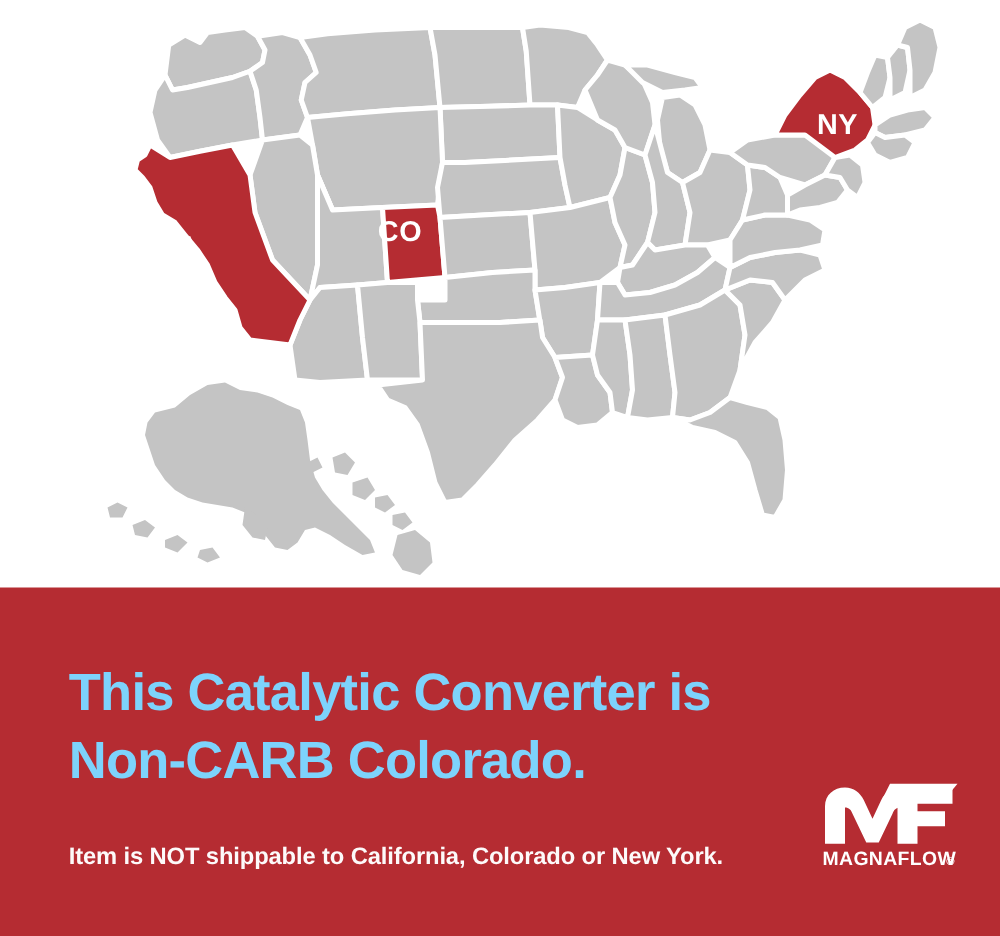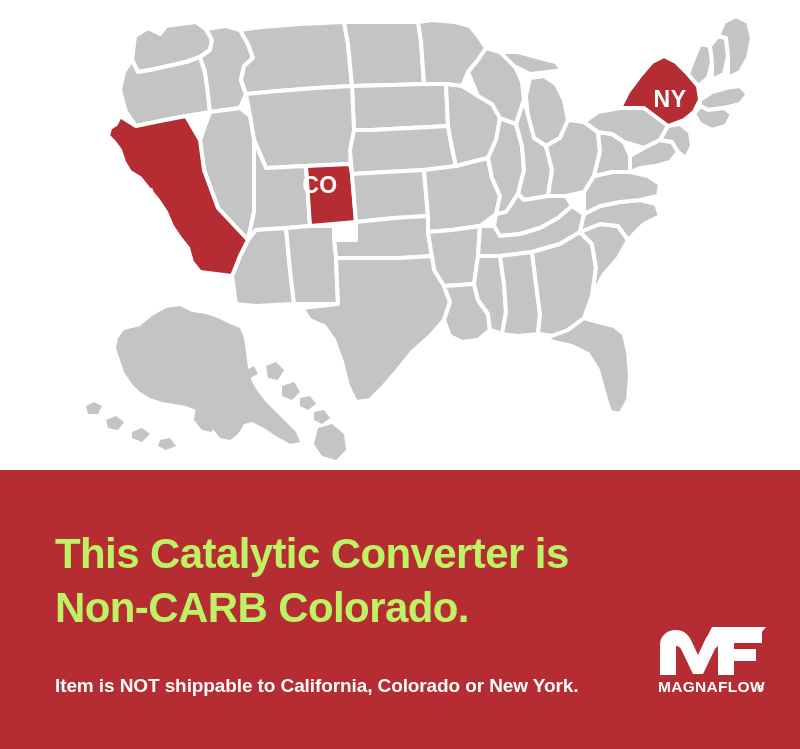--- a/index.html
+++ b/index.html
@@ -73,21 +73,21 @@
   #banner-inner {
     position: relative;
     width: 100%;
     height: 100%;
   }
   #headline {
     position: absolute;
     left: 55px;
     top: 57px;
     width: 600px;
-    color: #bef264;
+    color: #7dd3fc;
     font-size: 42px;
     font-weight: bold;
     line-height: 1.28;
     letter-spacing: -0.6px;
   }
   #headline .hl-line {
     display: block;
     white-space: nowrap;
   }
   #subline {

